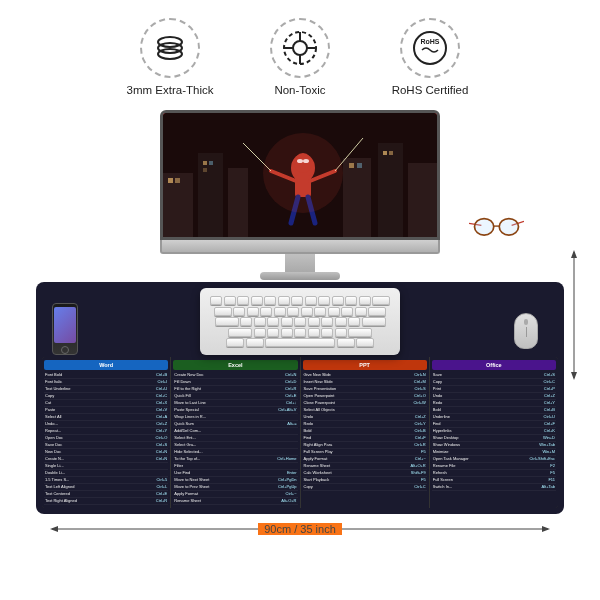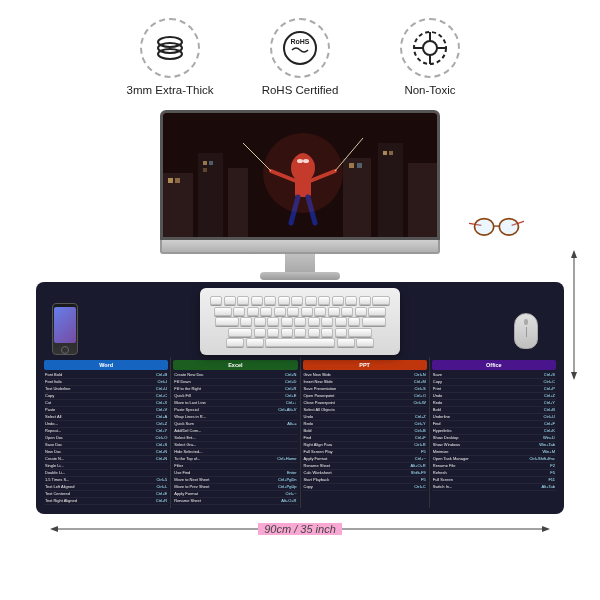--- a/index.html
+++ b/index.html
@@ -276,46 +276,46 @@
       <div class="feature-icon">
         <svg width="36" height="36" viewBox="0 0 36 36">
           <ellipse cx="18" cy="12" rx="12" ry="5" fill="none" stroke="#222" stroke-width="2"></ellipse>
           <ellipse cx="18" cy="18" rx="12" ry="5" fill="none" stroke="#222" stroke-width="2"></ellipse>
           <ellipse cx="18" cy="24" rx="12" ry="5" fill="none" stroke="#222" stroke-width="2"></ellipse>
         </svg>
       </div>
       <span class="feature-label">3mm Extra-Thick</span>
     </div>
 
-
-    <div class="feature-item">
-      <div class="feature-icon">
-        <svg width="40" height="40" viewBox="0 0 40 40">
-          <circle cx="20" cy="20" r="16" fill="none" stroke="#222" stroke-width="2"></circle>
-          <text x="20" y="16" text-anchor="middle" font-size="7" font-weight="bold" fill="#222">RoHS</text>
-          <path d="M12 22 Q16 18 20 22 Q24 26 28 22" fill="none" stroke="#222" stroke-width="1.5"></path>
-        </svg>
-      </div>
-      <span class="feature-label">RoHS  Certified</span>
-    </div>
 
     <div class="feature-item">
       <div class="feature-icon">
         <svg width="40" height="40" viewBox="0 0 40 40">
           <circle cx="20" cy="20" r="16" fill="none" stroke="#222" stroke-width="2" stroke-dasharray="4 3"></circle>
           <circle cx="20" cy="20" r="7" fill="none" stroke="#222" stroke-width="2"></circle>
           <line x1="20" y1="4" x2="20" y2="13" stroke="#222" stroke-width="2"></line>
           <line x1="20" y1="27" x2="20" y2="36" stroke="#222" stroke-width="2"></line>
           <line x1="4" y1="20" x2="13" y2="20" stroke="#222" stroke-width="2"></line>
           <line x1="27" y1="20" x2="36" y2="20" stroke="#222" stroke-width="2"></line>
         </svg>
       </div>
       <span class="feature-label">Non-Toxic</span>
     </div>
 
+    <div class="feature-item">
+      <div class="feature-icon">
+        <svg width="40" height="40" viewBox="0 0 40 40">
+          <circle cx="20" cy="20" r="16" fill="none" stroke="#222" stroke-width="2"></circle>
+          <text x="20" y="16" text-anchor="middle" font-size="7" font-weight="bold" fill="#222">RoHS</text>
+          <path d="M12 22 Q16 18 20 22 Q24 26 28 22" fill="none" stroke="#222" stroke-width="1.5"></path>
+        </svg>
+      </div>
+      <span class="feature-label">RoHS  Certified</span>
+    </div>
+
   </div>
 
   <div style="position:relative; margin: 0 16px;">
 
     <div class="monitor-wrapper">
       <div class="monitor">
         <div class="monitor-screen">
           <div class="spiderman-bg">
 
             <svg width="280" height="130" viewBox="0 0 280 130" style="position:absolute;top:0;left:0;">
@@ -783,16 +783,16 @@
     </div>
 
   </div>
 
   <div class="dimensions-bottom" style="margin-top:6px; padding: 0 20px;">
     <svg width="500" height="18" viewBox="0 0 500 18">
       <line x1="2" y1="9" x2="498" y2="9" stroke="#444" stroke-width="1"></line>
       <polygon points="0,9 8,6 8,12" fill="#444"></polygon>
       <polygon points="500,9 492,6 492,12" fill="#444"></polygon>
     </svg>
-    <div style="position:absolute; font-size:11px; color:#444; background:#f9a8d4; padding:0 6px;font-style:italic;">90cm / 35 inch</div>
+    <div style="position:absolute; font-size:11px; color:#444; background:#f97316; padding:0 6px;">90cm / 35 inch</div>
   </div>
 
 </div>
 
 </body></html>

